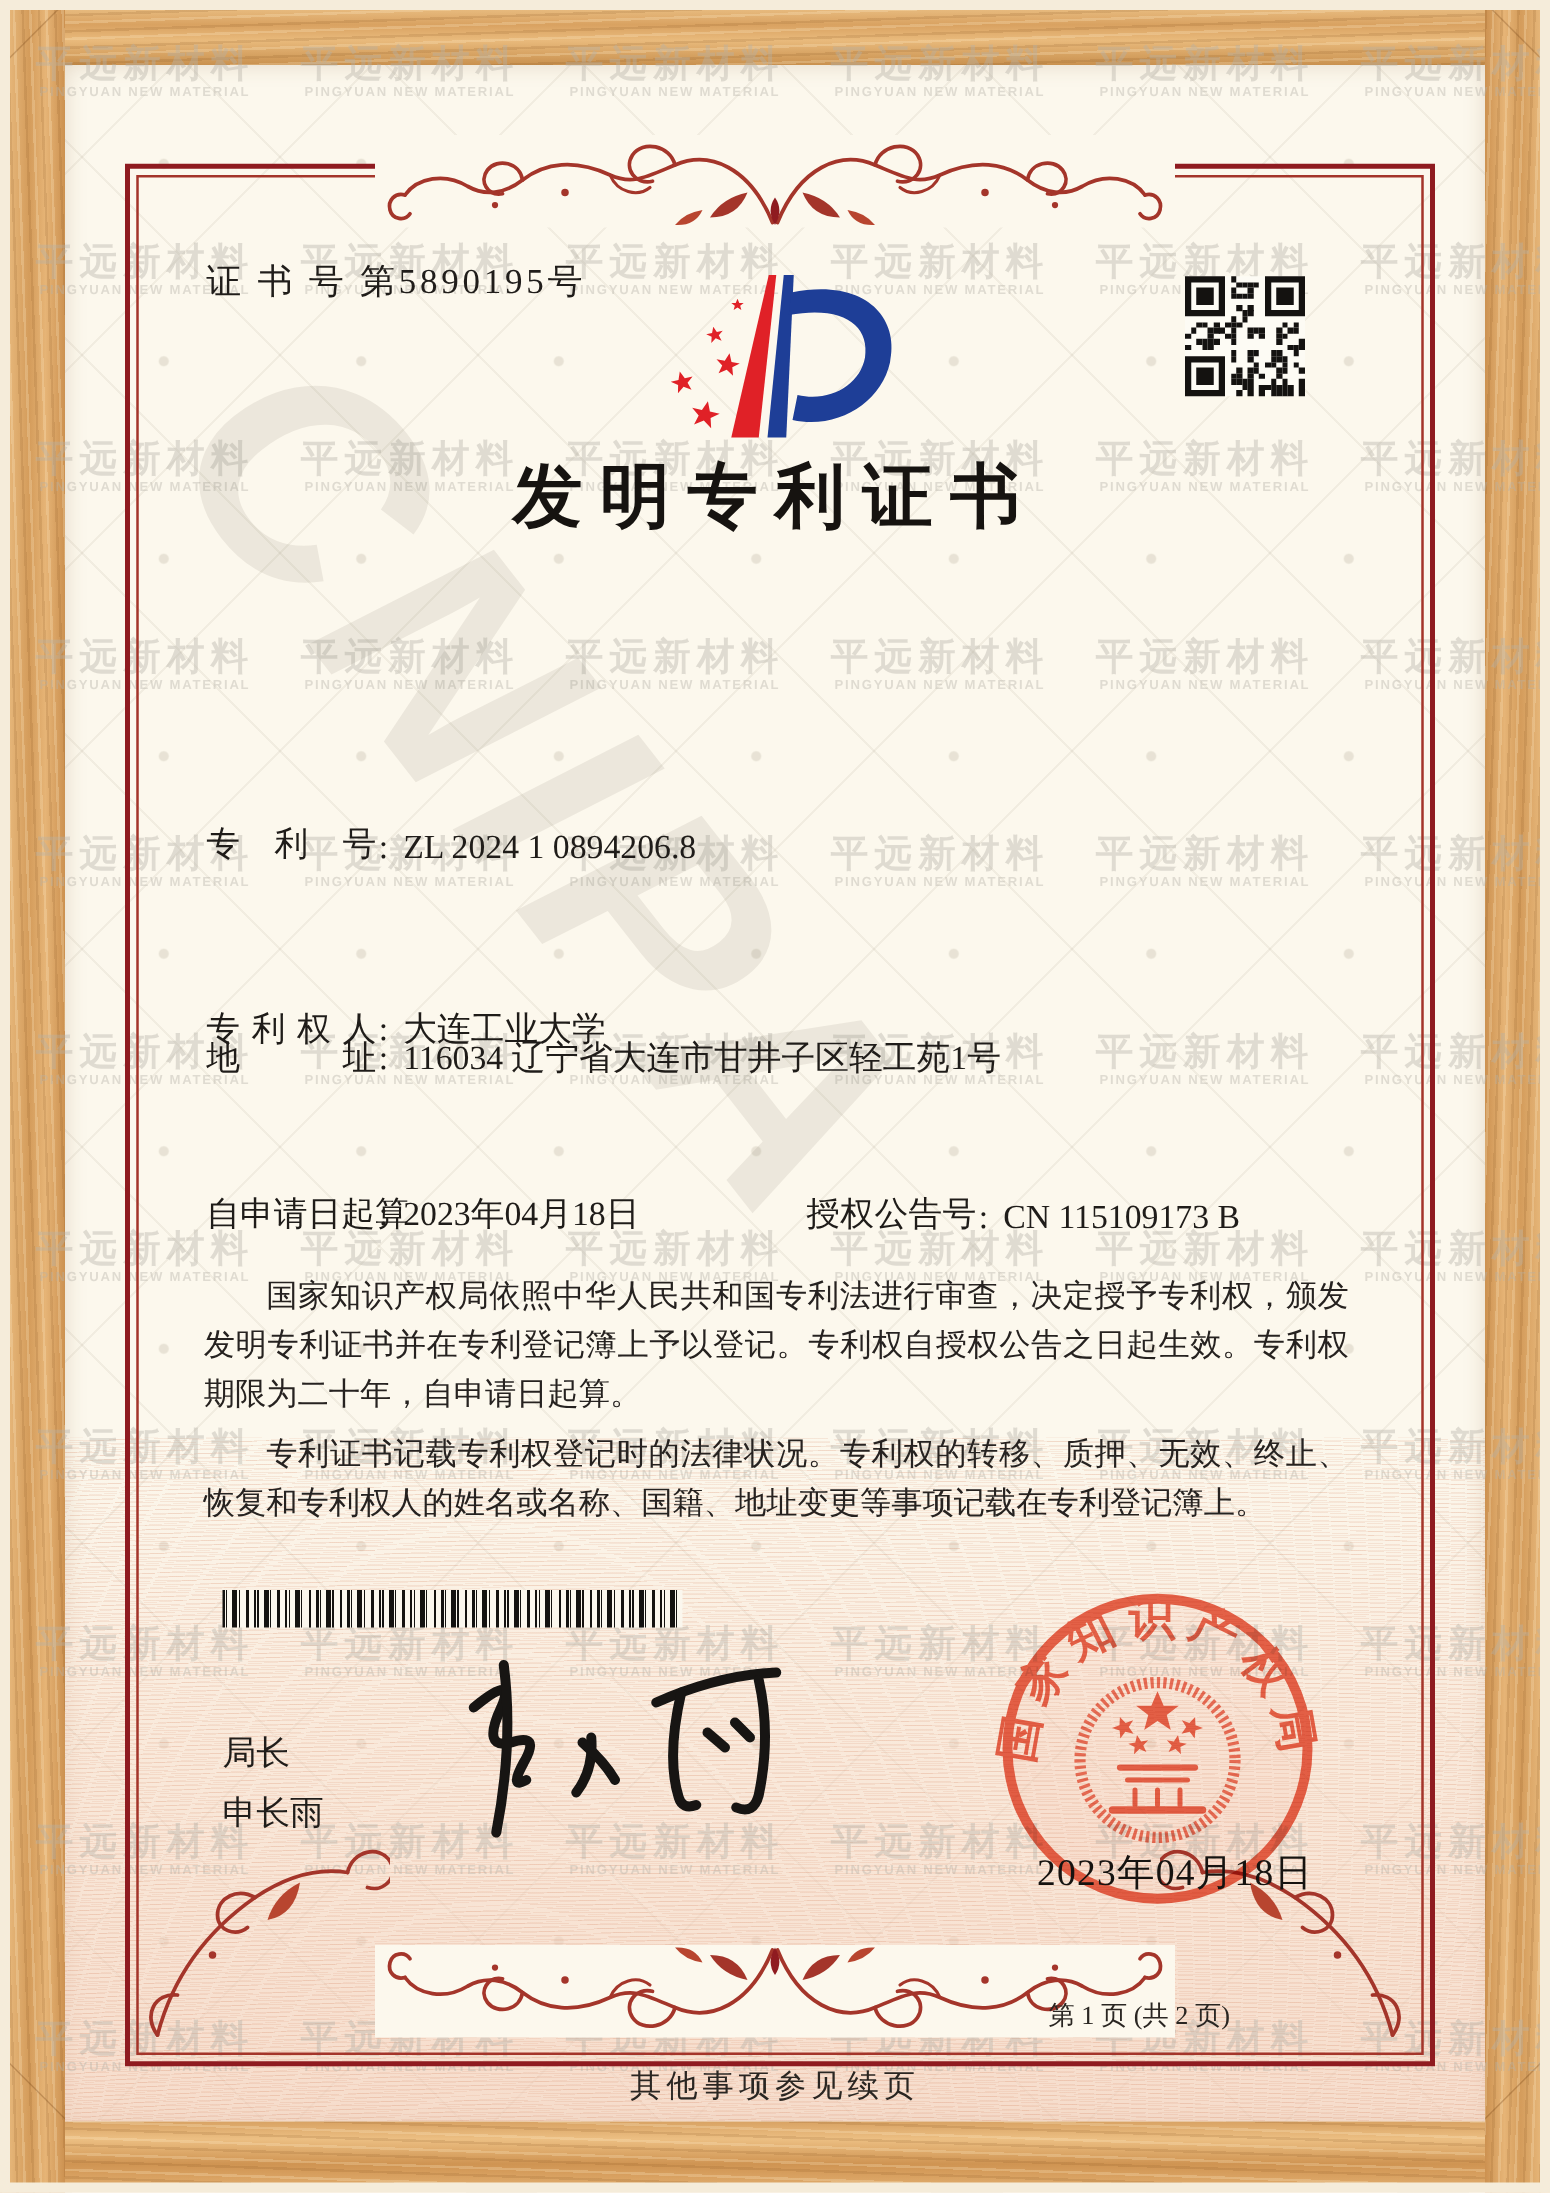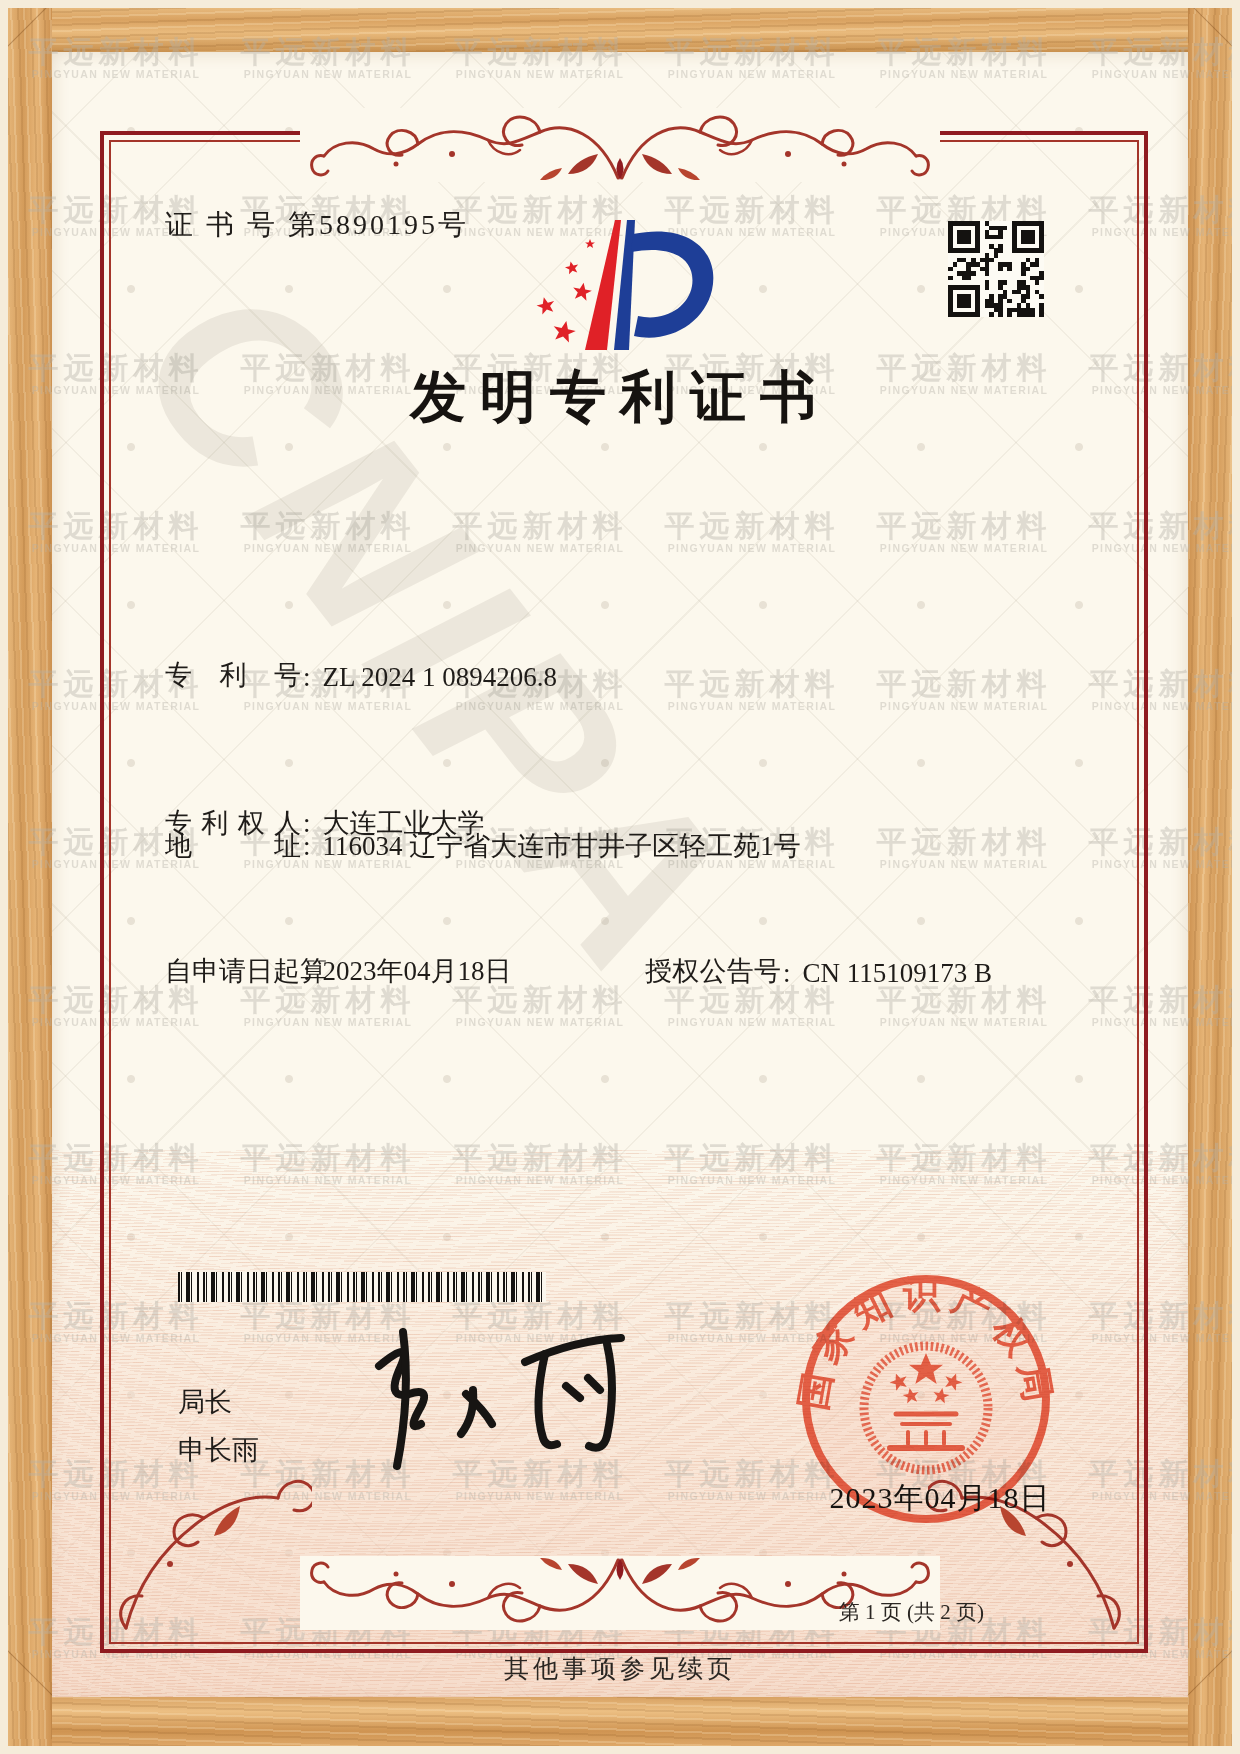--- a/index.html
+++ b/index.html
@@ -571,20 +571,24 @@
     <div class="field" style="top:828px">
       <span class="flabel">地址</span><span class="colon">:</span><span class="fvalue">116034 辽宁省大连市甘井子区轻工苑1号</span>
     </div>
     <div class="field" style="top:953px">
       <span class="flabel">自申请日起算</span><span class="colon">:</span><span class="fvalue">2023年04月18日</span>
     </div>
     <div class="field" style="top:953px;left:645px">
       <span class="flabel">授权公告号</span><span class="colon">:</span><span class="fvalue">CN 115109173 B</span>
     </div>
 
+    <div class="paras">
+      <p>国家知识产权局依照中华人民共和国专利法进行审查，决定授予专利权，颁发发明专利证书并在专利登记簿上予以登记。专利权自授权公告之日起生效。专利权期限为二十年，自申请日起算。</p>
+      <p>专利证书记载专利权登记时的法律状况。专利权的转移、质押、无效、终止、恢复和专利权人的姓名或名称、国籍、地址变更等事项记载在专利登记簿上。</p>
+    </div>
 
     <div class="barcode"></div>
 
     <div class="sig-title">局长</div>
     <div class="sig-name">申长雨</div>
 
     <svg class="signature" viewBox="0 0 320 160">
       <g stroke="#171513" stroke-width="8" fill="none" stroke-linecap="round" stroke-linejoin="round">
         <path d="M34 48 q 34 -28 22 0 q -16 34 8 28 q 24 -8 10 16 q -12 22 2 14"></path>
         <path d="M58 14 q 8 62 -6 134"></path>

